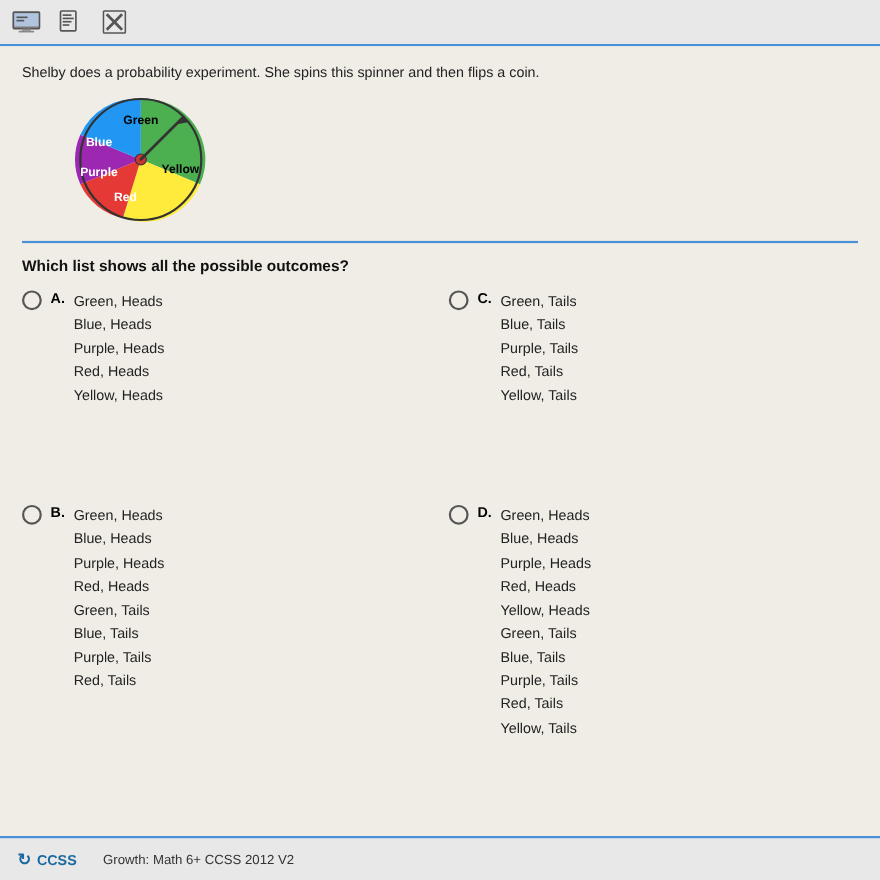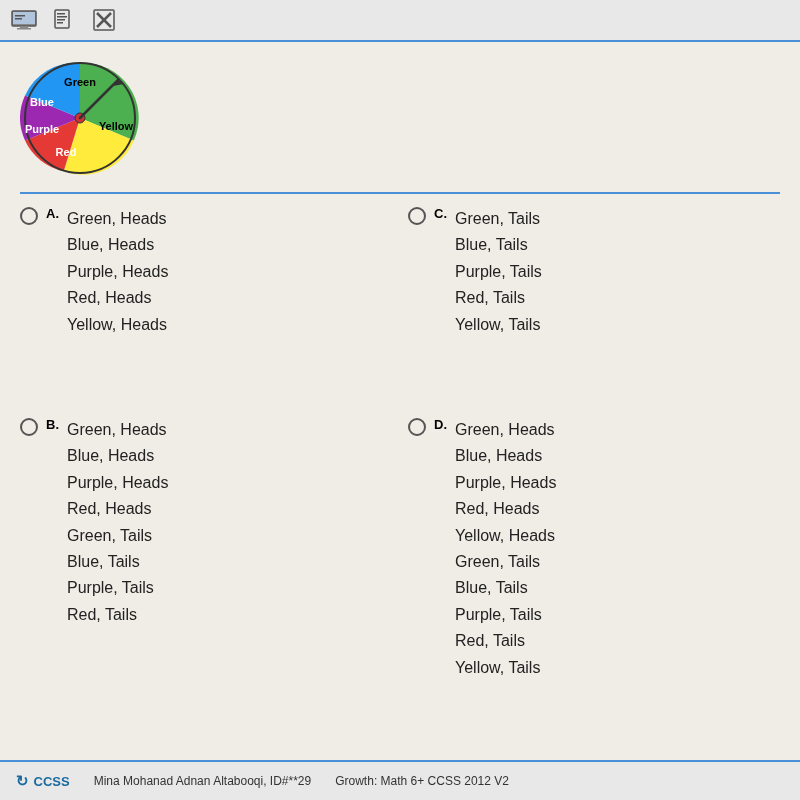--- a/index.html
+++ b/index.html
@@ -55,20 +55,21 @@
 
     
     .spinner-container {
       display: flex;
       align-items: center;
     }
     .spinner-wrap {
       position: relative;
       width: 120px;
       height: 120px;
+      margin-left: 48px;
     }
 
     
     .question-text {
       font-size: 14px;
       font-weight: bold;
       color: #111;
       margin-bottom: 14px;
     }
 
@@ -100,21 +101,21 @@
       font-weight: bold;
       font-size: 13px;
       margin-right: 4px;
       white-space: nowrap;
     }
     .option-content {
       display: flex;
       gap: 4px;
     }
     .option-lines {
-      font-size: 16px;
+      font-size: 13px;
       color: #222;
       line-height: 1.65;
     }
 
     
     .bottom-bar {
       background: #e8e8e8;
       border-top: 2px solid #4a90d9;
       height: 40px;
       display: flex;
@@ -174,20 +175,21 @@
       <rect x="1" y="1" width="20" height="20" rx="1" fill="#e8e8e8" stroke="#555" stroke-width="1.5"></rect>
       <line x1="4" y1="4" x2="18" y2="18" stroke="#555" stroke-width="2.5"></line>
       <line x1="18" y1="4" x2="4" y2="18" stroke="#555" stroke-width="2.5"></line>
     </svg>
   </div>
 </div>
 
 <div class="main-content">
 
   <div class="problem-area">
+    <div class="problem-text">Shelby does a probability experiment. She spins this spinner and then flips a coin.</div>
 
     <div class="spinner-container">
       <div class="spinner-wrap">
         <svg width="120" height="120" viewBox="0 0 120 120">
 
           <path d="M60,60 L60,5 A55,55 0 0,1 113.8,82.5 Z" fill="#4caf50"></path>
 
           <path d="M60,60 L113.8,82.5 A55,55 0 0,1 43.7,113.2 Z" fill="#ffeb3b"></path>
 
           <path d="M60,60 L43.7,113.2 A55,55 0 0,1 5,82.5 Z" fill="#e53935"></path>
@@ -206,20 +208,21 @@
           <text x="60" y="28" text-anchor="middle" font-size="11" font-weight="bold" fill="#000">Green</text>
           <text x="96" y="72" text-anchor="middle" font-size="11" font-weight="bold" fill="#000">Yellow</text>
           <text x="46" y="98" text-anchor="middle" font-size="11" font-weight="bold" fill="#fff">Red</text>
           <text x="22" y="75" text-anchor="middle" font-size="11" font-weight="bold" fill="#fff">Purple</text>
           <text x="22" y="48" text-anchor="middle" font-size="11" font-weight="bold" fill="#fff">Blue</text>
         </svg>
       </div>
     </div>
   </div>
 
+  <div class="question-text">Which list shows all the possible outcomes?</div>
 
   <div class="answers-grid">
 
     <div class="answer-option">
       <div class="radio-circle"></div>
       <div class="option-content">
         <span class="option-label">A.</span>
         <div class="option-lines">
           Green, Heads<br>Blue, Heads<br>Purple, Heads<br>Red, Heads<br>Yellow, Heads
         </div>
@@ -257,15 +260,14 @@
     </div>
 
   </div>
 </div>
 
 <div class="bottom-bar">
   <div class="reset-btn">
     <span class="reset-icon">↻</span>
     <span>CCSS</span>
   </div>
-  <span class="bottom-info">Mina Mohanad Adnan Altabooqi, ID#**29</span>
   <span class="bottom-info">Growth: Math 6+ CCSS 2012 V2</span>
 </div>
 
 </body></html>

